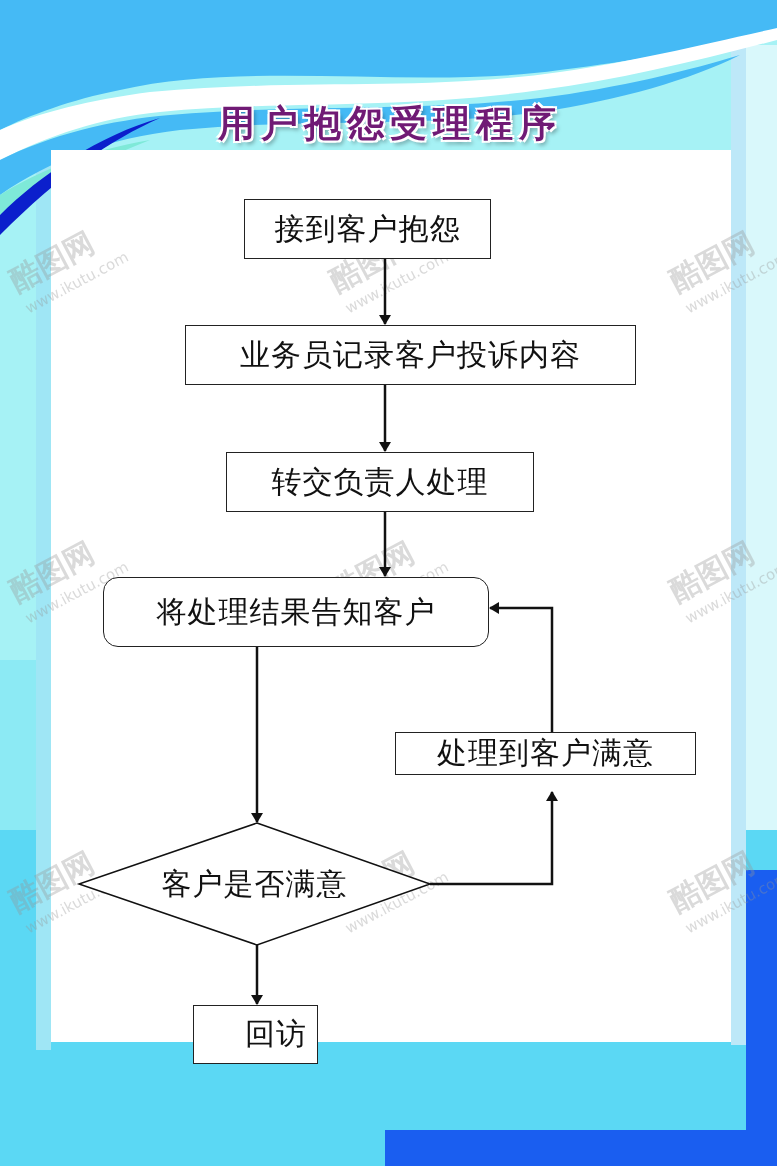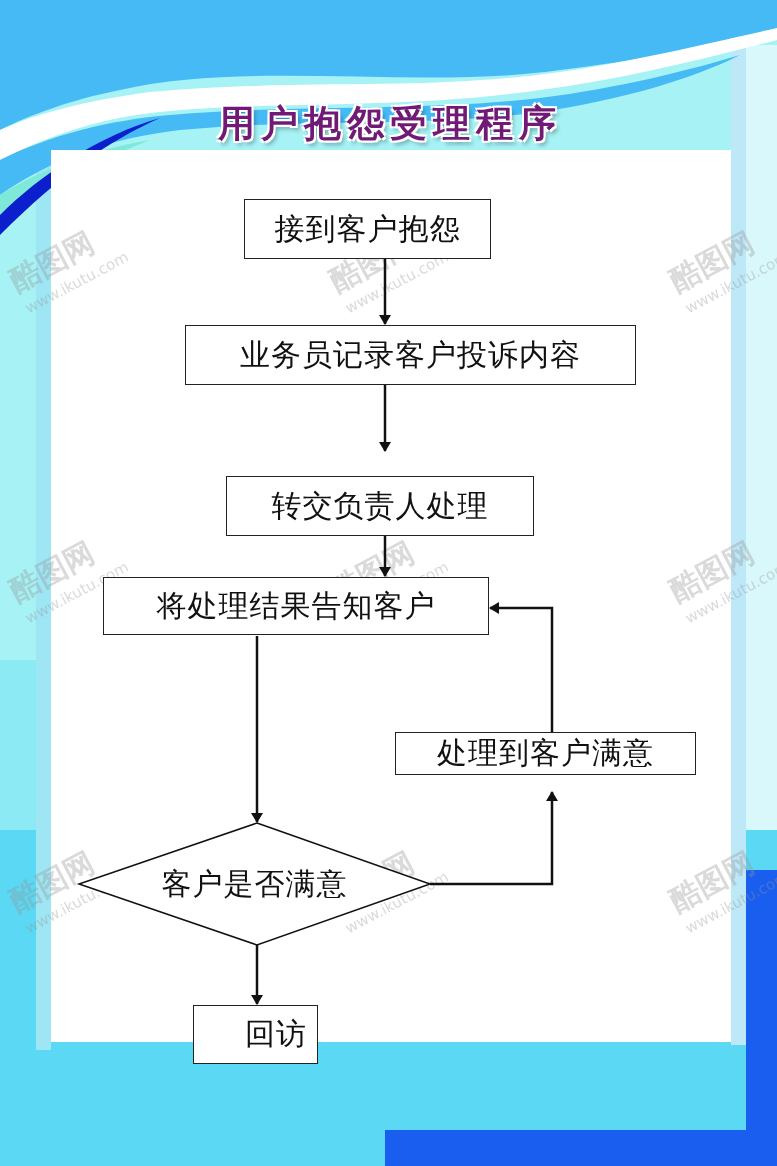--- a/index.html
+++ b/index.html
@@ -92,24 +92,24 @@
   </g>
   <polygon points="257,823 430,884 257,945 79,884" fill="#fff" stroke="#111" stroke-width="1.5"></polygon>
 </svg>
 
 <div class="node" style="left:244px;top:199px;width:247px;height:60px;">
     <span>接到客户抱怨</span>
   </div>
 <div class="node" style="left:157px;top:325px;width:451px;height:60px;margin-left:28px;">
     <span>业务员记录客户投诉内容</span>
   </div>
-<div class="node" style="left:226px;top:452px;width:308px;height:60px;margin-top:24px;">
+<div class="node" style="left:226px;top:452px;width:308px;height:60px;">
     <span>转交负责人处理</span>
   </div>
-<div class="node" style="left:103px;top:577px;width:386px;height:58px;">
+<div class="node" style="left:103px;top:577px;width:386px;height:70px;border-radius:15px;">
     <span>将处理结果告知客户</span>
   </div>
 <div class="node" style="left:395px;top:732px;width:301px;height:43px;">
     <span>处理到客户满意</span>
   </div>
 <div class="node" style="left:193px;top:1005px;width:125px;height:59px;padding-left:41px;">
     <span>回访</span>
   </div>
 
 <div class="diamond-label">客户是否满意</div>

